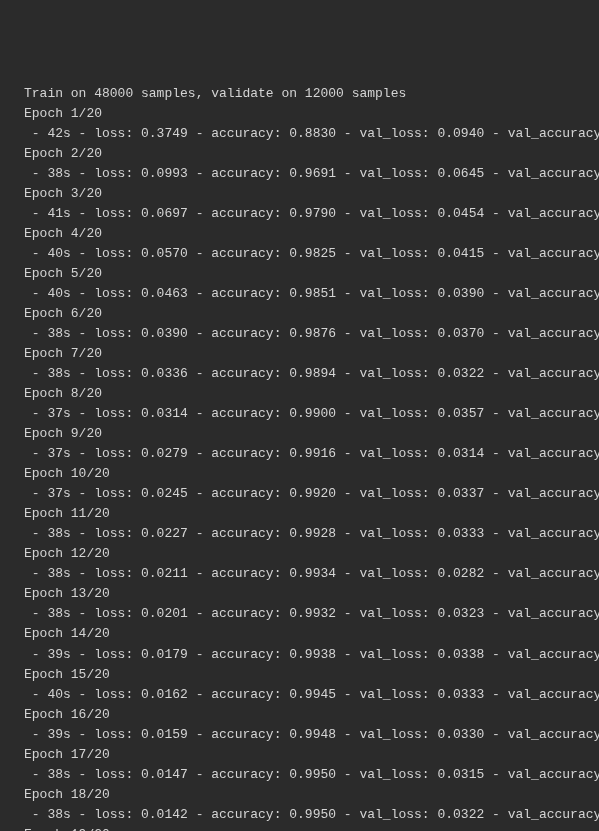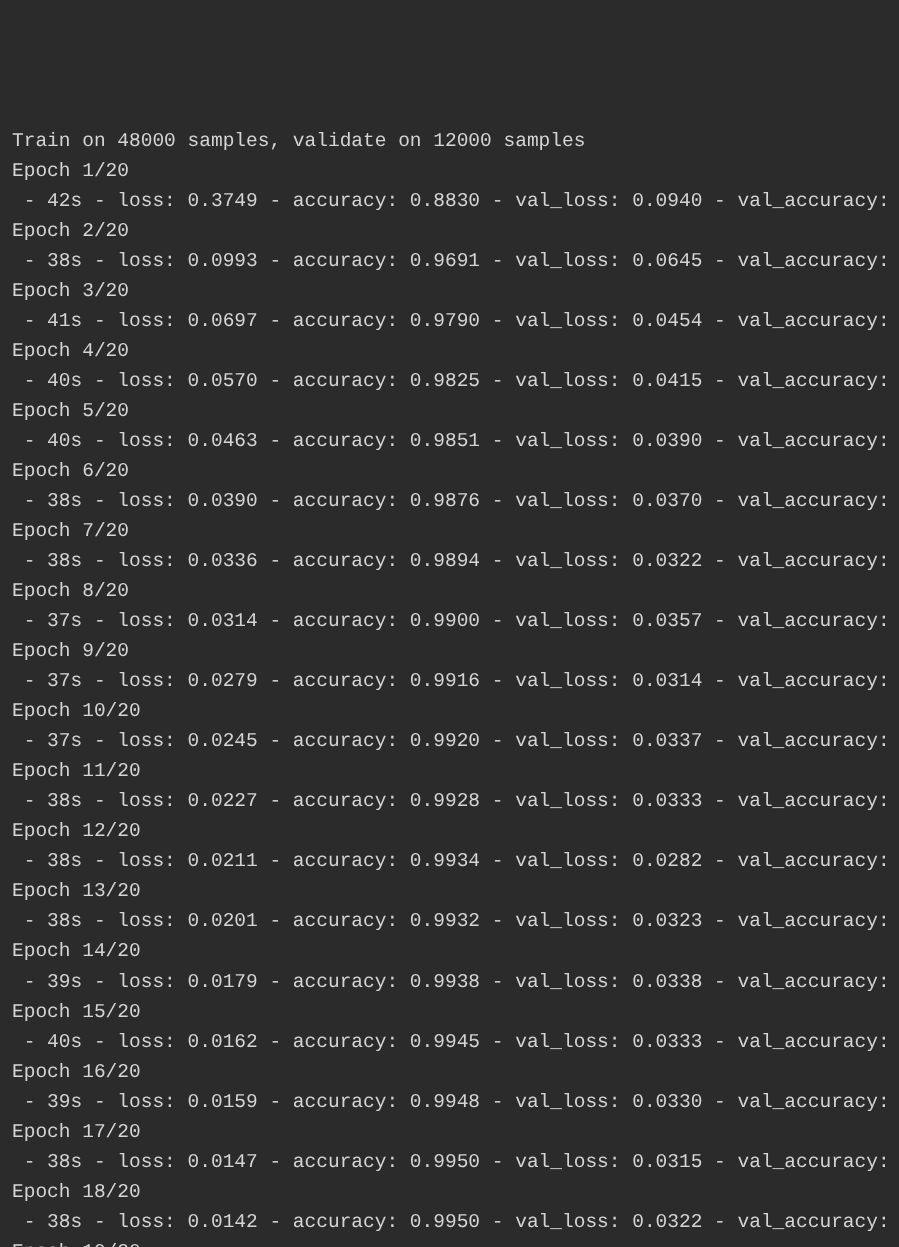--- a/index.html
+++ b/index.html
@@ -13,20 +13,21 @@
       font-family: Consolas, 'Courier New', monospace;
       font-size: 13px;
       line-height: 1.54;
       padding: 4px 8px;
       width: 599px;
       white-space: pre;
       overflow: hidden;
     }
     .output-line {
       display: block;
+      margin-left: 16px;
     }
   </style>
 </head>
 <body>
 
 
 
 <div id="terminal-output"><span class="output-line">Train on 48000 samples, validate on 12000 samples</span><span class="output-line">Epoch 1/20</span><span class="output-line"> - 42s - loss: 0.3749 - accuracy: 0.8830 - val_loss: 0.0940 - val_accuracy: 0.9718</span><span class="output-line">Epoch 2/20</span><span class="output-line"> - 38s - loss: 0.0993 - accuracy: 0.9691 - val_loss: 0.0645 - val_accuracy: 0.9795</span><span class="output-line">Epoch 3/20</span><span class="output-line"> - 41s - loss: 0.0697 - accuracy: 0.9790 - val_loss: 0.0454 - val_accuracy: 0.9860</span><span class="output-line">Epoch 4/20</span><span class="output-line"> - 40s - loss: 0.0570 - accuracy: 0.9825 - val_loss: 0.0415 - val_accuracy: 0.9864</span><span class="output-line">Epoch 5/20</span><span class="output-line"> - 40s - loss: 0.0463 - accuracy: 0.9851 - val_loss: 0.0390 - val_accuracy: 0.9883</span><span class="output-line">Epoch 6/20</span><span class="output-line"> - 38s - loss: 0.0390 - accuracy: 0.9876 - val_loss: 0.0370 - val_accuracy: 0.9883</span><span class="output-line">Epoch 7/20</span><span class="output-line"> - 38s - loss: 0.0336 - accuracy: 0.9894 - val_loss: 0.0322 - val_accuracy: 0.9902</span><span class="output-line">Epoch 8/20</span><span class="output-line"> - 37s - loss: 0.0314 - accuracy: 0.9900 - val_loss: 0.0357 - val_accuracy: 0.9901</span><span class="output-line">Epoch 9/20</span><span class="output-line"> - 37s - loss: 0.0279 - accuracy: 0.9916 - val_loss: 0.0314 - val_accuracy: 0.9905</span><span class="output-line">Epoch 10/20</span><span class="output-line"> - 37s - loss: 0.0245 - accuracy: 0.9920 - val_loss: 0.0337 - val_accuracy: 0.9903</span><span class="output-line">Epoch 11/20</span><span class="output-line"> - 38s - loss: 0.0227 - accuracy: 0.9928 - val_loss: 0.0333 - val_accuracy: 0.9899</span><span class="output-line">Epoch 12/20</span><span class="output-line"> - 38s - loss: 0.0211 - accuracy: 0.9934 - val_loss: 0.0282 - val_accuracy: 0.9920</span><span class="output-line">Epoch 13/20</span><span class="output-line"> - 38s - loss: 0.0201 - accuracy: 0.9932 - val_loss: 0.0323 - val_accuracy: 0.9912</span><span class="output-line">Epoch 14/20</span><span class="output-line"> - 39s - loss: 0.0179 - accuracy: 0.9938 - val_loss: 0.0338 - val_accuracy: 0.9908</span><span class="output-line">Epoch 15/20</span><span class="output-line"> - 40s - loss: 0.0162 - accuracy: 0.9945 - val_loss: 0.0333 - val_accuracy: 0.9918</span><span class="output-line">Epoch 16/20</span><span class="output-line"> - 39s - loss: 0.0159 - accuracy: 0.9948 - val_loss: 0.0330 - val_accuracy: 0.9911</span><span class="output-line">Epoch 17/20</span><span class="output-line"> - 38s - loss: 0.0147 - accuracy: 0.9950 - val_loss: 0.0315 - val_accuracy: 0.9922</span><span class="output-line">Epoch 18/20</span><span class="output-line"> - 38s - loss: 0.0142 - accuracy: 0.9950 - val_loss: 0.0322 - val_accuracy: 0.9920</span><span class="output-line">Epoch 19/20</span></div>
 
 

